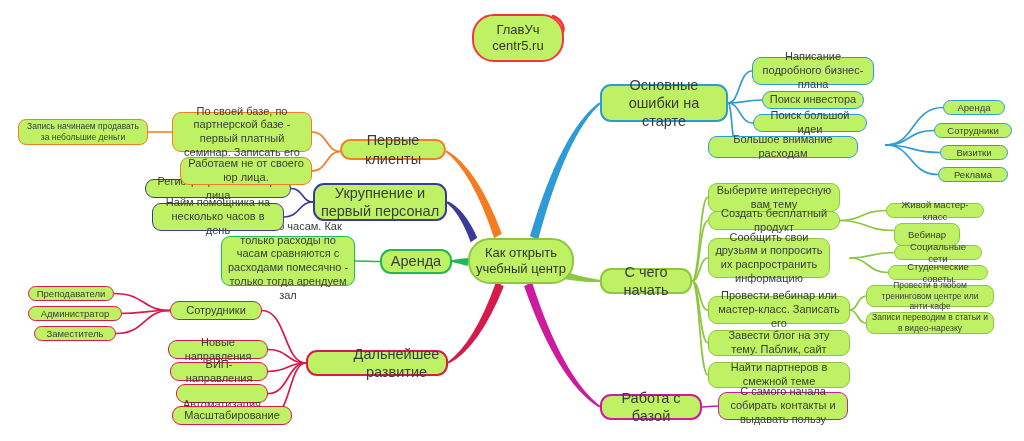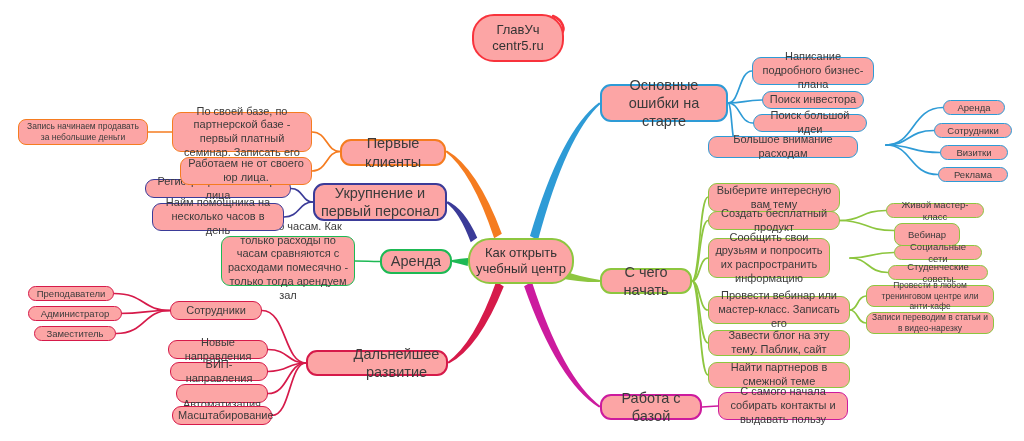--- a/index.html
+++ b/index.html
@@ -1,20 +1,20 @@
 <!DOCTYPE html>
 <html><head>
 <meta charset="utf-8">
 <style>
   html,body{margin:0;padding:0;background:#ffffff;}
   #canvas{position:relative;width:1024px;height:441px;background:#fff;
           font-family:"Liberation Sans","DejaVu Sans",sans-serif;overflow:hidden;}
   #links{position:absolute;left:0;top:0;width:1024px;height:441px;pointer-events:none;}
   .node{position:absolute;box-sizing:border-box;display:flex;align-items:center;
-        justify-content:center;text-align:center;background:#fca5a5;border-style:solid;
+        justify-content:center;text-align:center;background:#bef264;border-style:solid;
         border-width:1.6px;border-radius:9px;color:#3b3b3b;line-height:1.25;
         padding:2px 5px;}
   .node span{display:block;width:100%;}
   .t-root{border-width:2.6px;border-radius:22px;font-size:13px;color:#333;}
   .t-main{border-width:2px;font-size:14.5px;border-radius:11px;}
   .t-sub{font-size:11px;}
   .t-leaf{font-size:9.5px;border-width:1.4px;border-radius:8px;}
   .t-tiny{font-size:8.5px;border-width:1.4px;border-radius:8px;}
 </style>
 </head>
@@ -164,39 +164,39 @@
       </div>
       <div class="node t-sub" style="left: 168px; top: 340px; width: 100px; height: 19px; border-color: rgb(214, 26, 74);">
         <span style="white-space: pre-line;">Новые направления</span>
       </div>
       <div class="node t-sub" style="left: 170px; top: 362px; width: 98px; height: 19px; border-color: rgb(214, 26, 74);">
         <span style="white-space: pre-line;">ВИП-направления</span>
       </div>
       <div class="node t-sub" style="left: 176px; top: 384px; width: 92px; height: 19px; border-color: rgb(214, 26, 74);">
         <span style="white-space: pre-line; margin-top: 22px;">Автоматизация</span>
       </div>
-      <div class="node t-sub" style="left: 172px; top: 406px; width: 100px; height: 19px; border-color: rgb(214, 26, 74);">
+      <div class="node t-sub" style="left: 172px; top: 406px; width: 120px; height: 19px; border-color: rgb(214, 26, 74);">
         <span style="white-space: pre-line;">Масштабирование</span>
       </div>
       <div class="node t-main" style="left: 380px; top: 249px; width: 72px; height: 25px; border-color: rgb(29, 185, 84);">
         <span style="white-space: pre-line;">Аренда</span>
       </div>
       <div class="node t-sub" style="left: 221px; top: 236px; width: 134px; height: 50px; border-color: rgb(29, 185, 84);">
         <span style="white-space: pre-line;">Только по часам.  Как только расходы по часам сравняются с расходами помесячно - только тогда арендуем зал</span>
       </div>
       <div class="node t-main" style="left: 313px; top: 183px; width: 134px; height: 38px; border-color: rgb(59, 59, 152);">
         <span style="white-space: pre-line;">Укрупнение и первый персонал</span>
       </div>
       <div class="node t-sub" style="left: 145px; top: 179px; width: 146px; height: 19px; border-color: rgb(59, 59, 152);">
         <span style="white-space: pre-line;">Регистрация своего юр. лица</span>
       </div>
       <div class="node t-sub" style="left: 152px; top: 203px; width: 132px; height: 28px; border-color: rgb(59, 59, 152);">
         <span style="white-space: pre-line;">Найм помощника на несколько часов в день</span>
       </div>
-      <div class="node t-main" style="left: 340px; top: 139px; width: 106px; height: 27px; border-color: rgb(245, 124, 32);">
+      <div class="node t-main" style="left: 340px; top: 139px; width: 106px; height: 21px; border-color: rgb(245, 124, 32);">
         <span style="white-space: pre-line;">Первые клиенты</span>
       </div>
       <div class="node t-sub" style="left: 172px; top: 112px; width: 140px; height: 40px; border-color: rgb(245, 124, 32);">
         <span style="white-space: pre-line;">По своей базе, по партнерской базе - первый платный семинар. Записать его</span>
       </div>
       <div class="node t-tiny" style="left: 18px; top: 119px; width: 130px; height: 26px; border-color: rgb(245, 124, 32);">
         <span style="white-space: pre-line;">Запись начинаем продавать за небольшие деньги</span>
       </div>
       <div class="node t-sub" style="left: 180px; top: 157px; width: 132px; height: 28px; border-color: rgb(245, 124, 32);">
         <span style="white-space: pre-line;">Работаем не от своего юр лица.</span>

